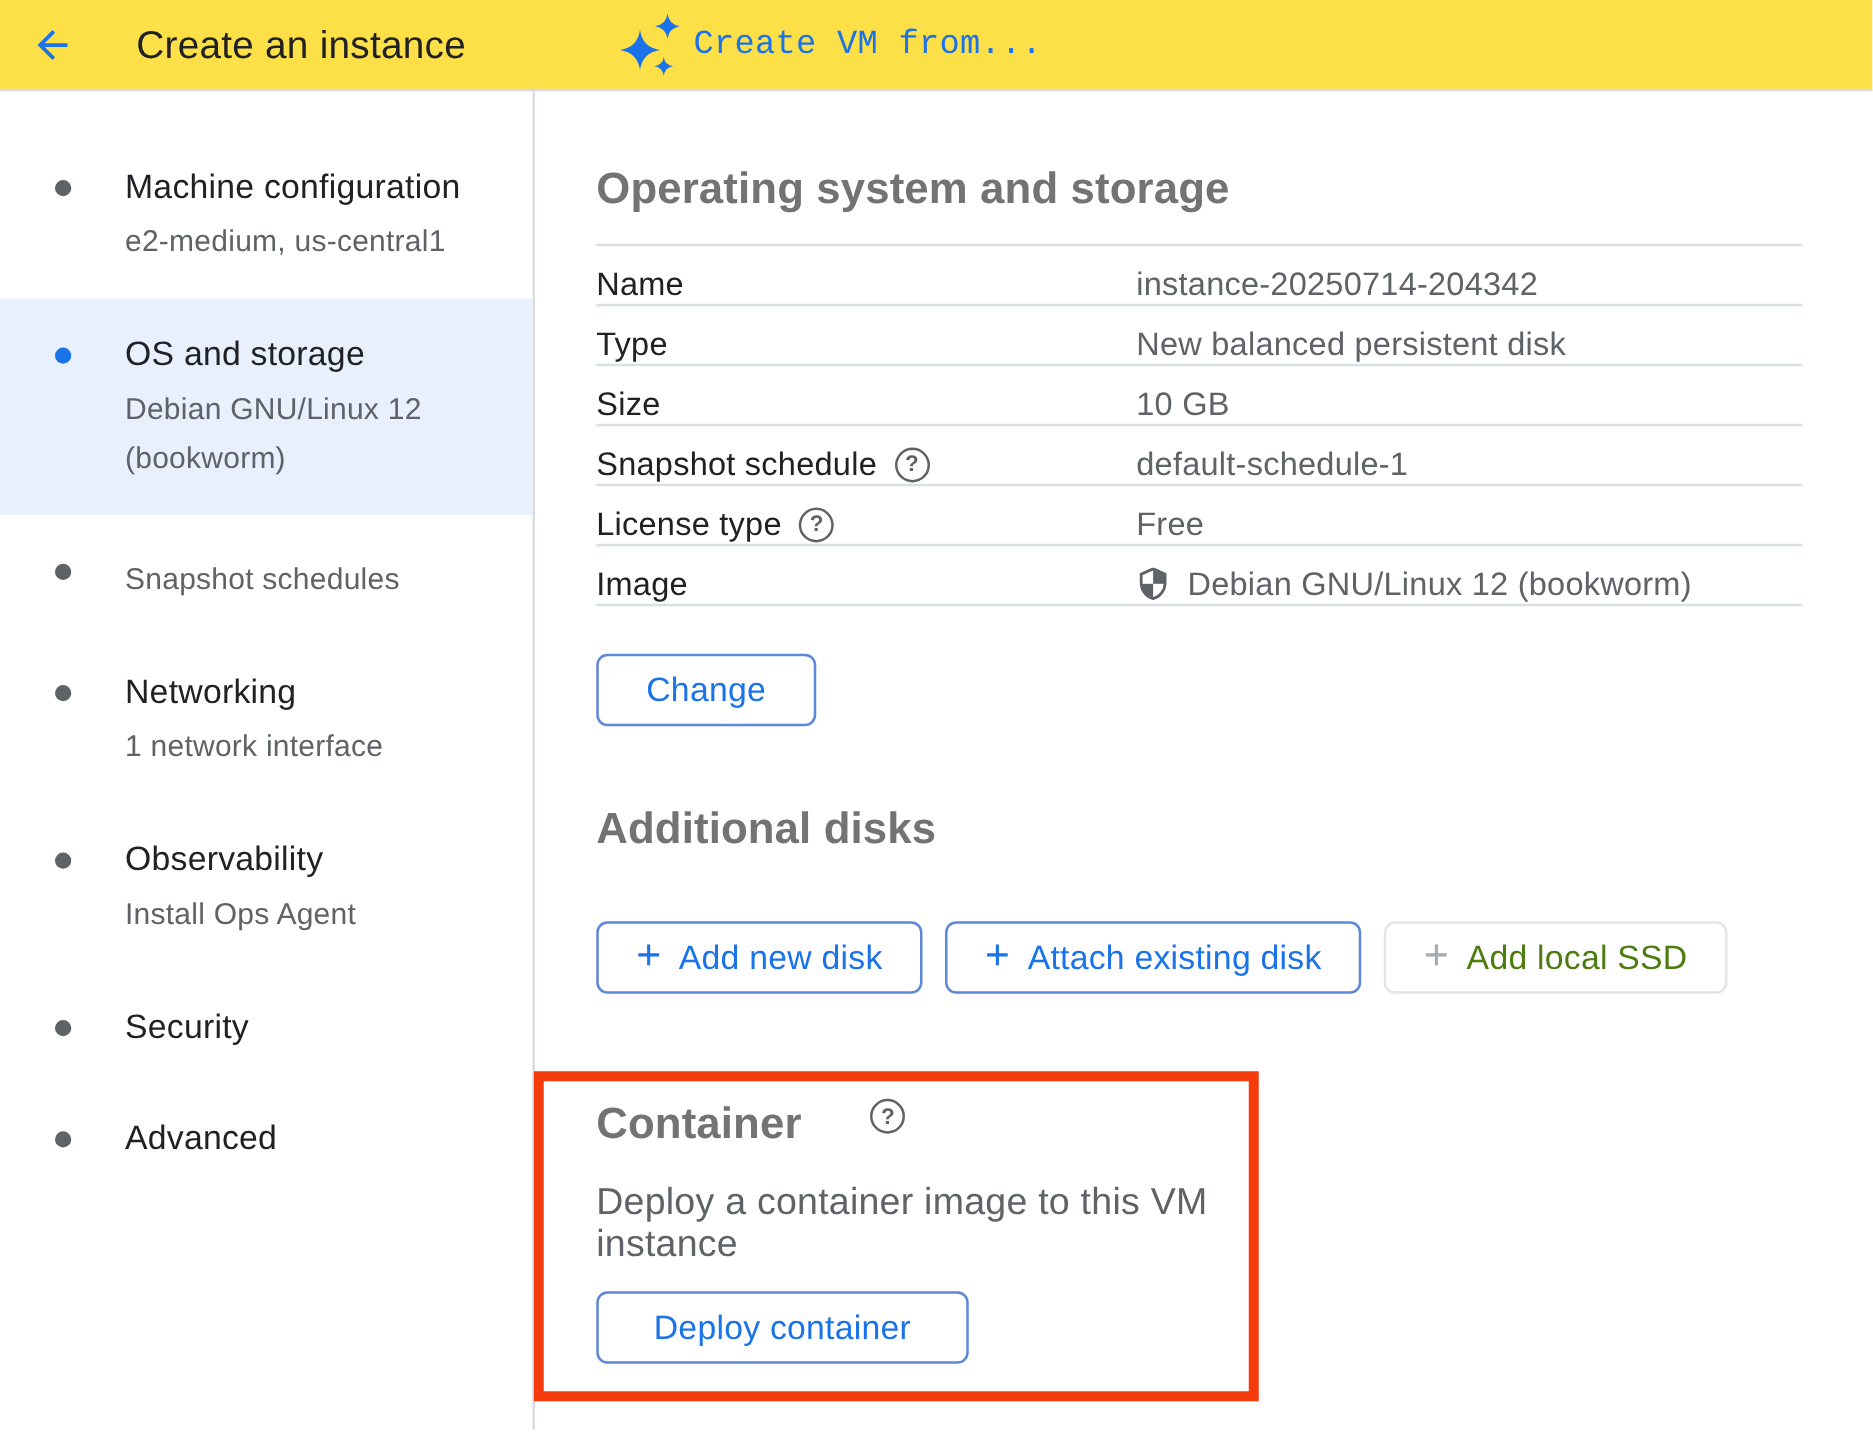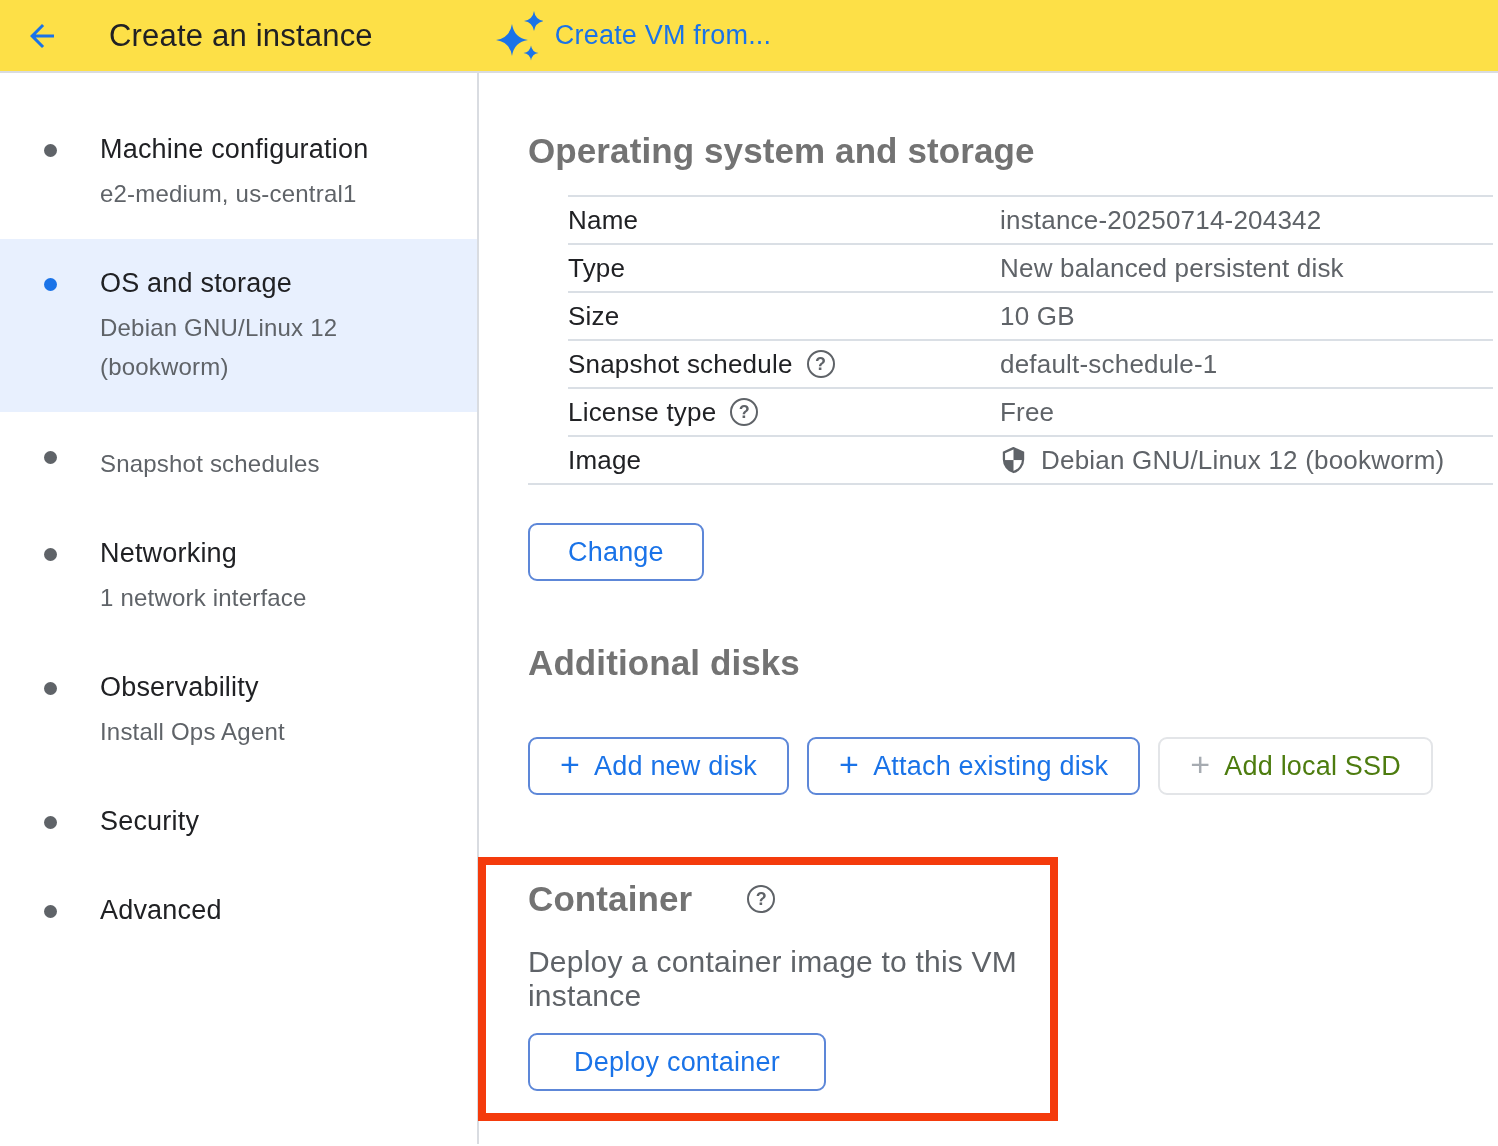--- a/index.html
+++ b/index.html
@@ -30,32 +30,33 @@
     font-weight: 400;
     color: #202124;
     margin-left: 47px;
     letter-spacing: 0.2px;
   }
   .create-vm-from {
     display: flex; align-items: center;
     margin-left: 122px;
     border: none; background: transparent;
     cursor: pointer;
+    font-family: Liberation Mono, monospace;
   }
   .create-vm-from .label {
     color: #1a73e8;
     font-size: 27px;
     font-weight: 500;
     margin-left: 12px;
     letter-spacing: 0.2px;
   }
   
   .body-row { display: flex; height: 1071px; }
   .sidebar {
-    width: 479px;
+    width: 428px;
     border-right: 2px solid #d9dce1;
     padding-top: 32px;
     flex-shrink: 0;
   }
   .main { flex: 1; padding: 0 0 0 49px; position: relative; }
 
   
   .side-item {
     display: flex;
     padding: 26px 30px 26px 44px;
@@ -92,24 +93,23 @@
     font-size: 35px;
     font-weight: 700;
     color: #737373;
     letter-spacing: 0.1px;
   }
   #os-heading { margin-top: 58px; margin-bottom: 24px; }
 
   .info-table { width: 965px; border-bottom: 2px solid #dadfe5; }
   .info-row {
     display: flex;
-    align-items: center;
+    align-items: flex-end;
     height: 48px;
     border-top: 2px solid #dadfe5;
-    margin-left: 40px;
   }
   .info-label {
     width: 432px;
     font-size: 26px;
     color: #202124;
     display: flex; align-items: center;
     flex-shrink: 0;
     letter-spacing: 0.2px;
   }
   .info-value {
@@ -172,21 +172,21 @@
 
   
   .container-box {
     margin-top: 62px;
     margin-left: -50px;
     width: 580px;
     border: 8px solid #f43b0c;
     padding: 10px 0 22px 42px;
     background: #fff;
   }
-  .container-heading-row { display: flex; align-items: center; margin-top: 4px; gap: 35px; }
+  .container-heading-row { display: flex; align-items: flex-start; margin-top: 4px; gap: 35px; }
   .container-desc {
     font-size: 30px;
     color: #5f6368;
     margin-top: 26px;
     letter-spacing: 0.2px;
   }
   #deploy-btn { margin-top: 20px; padding: 0 44px; }
 </style>
 </head>
 <body>

